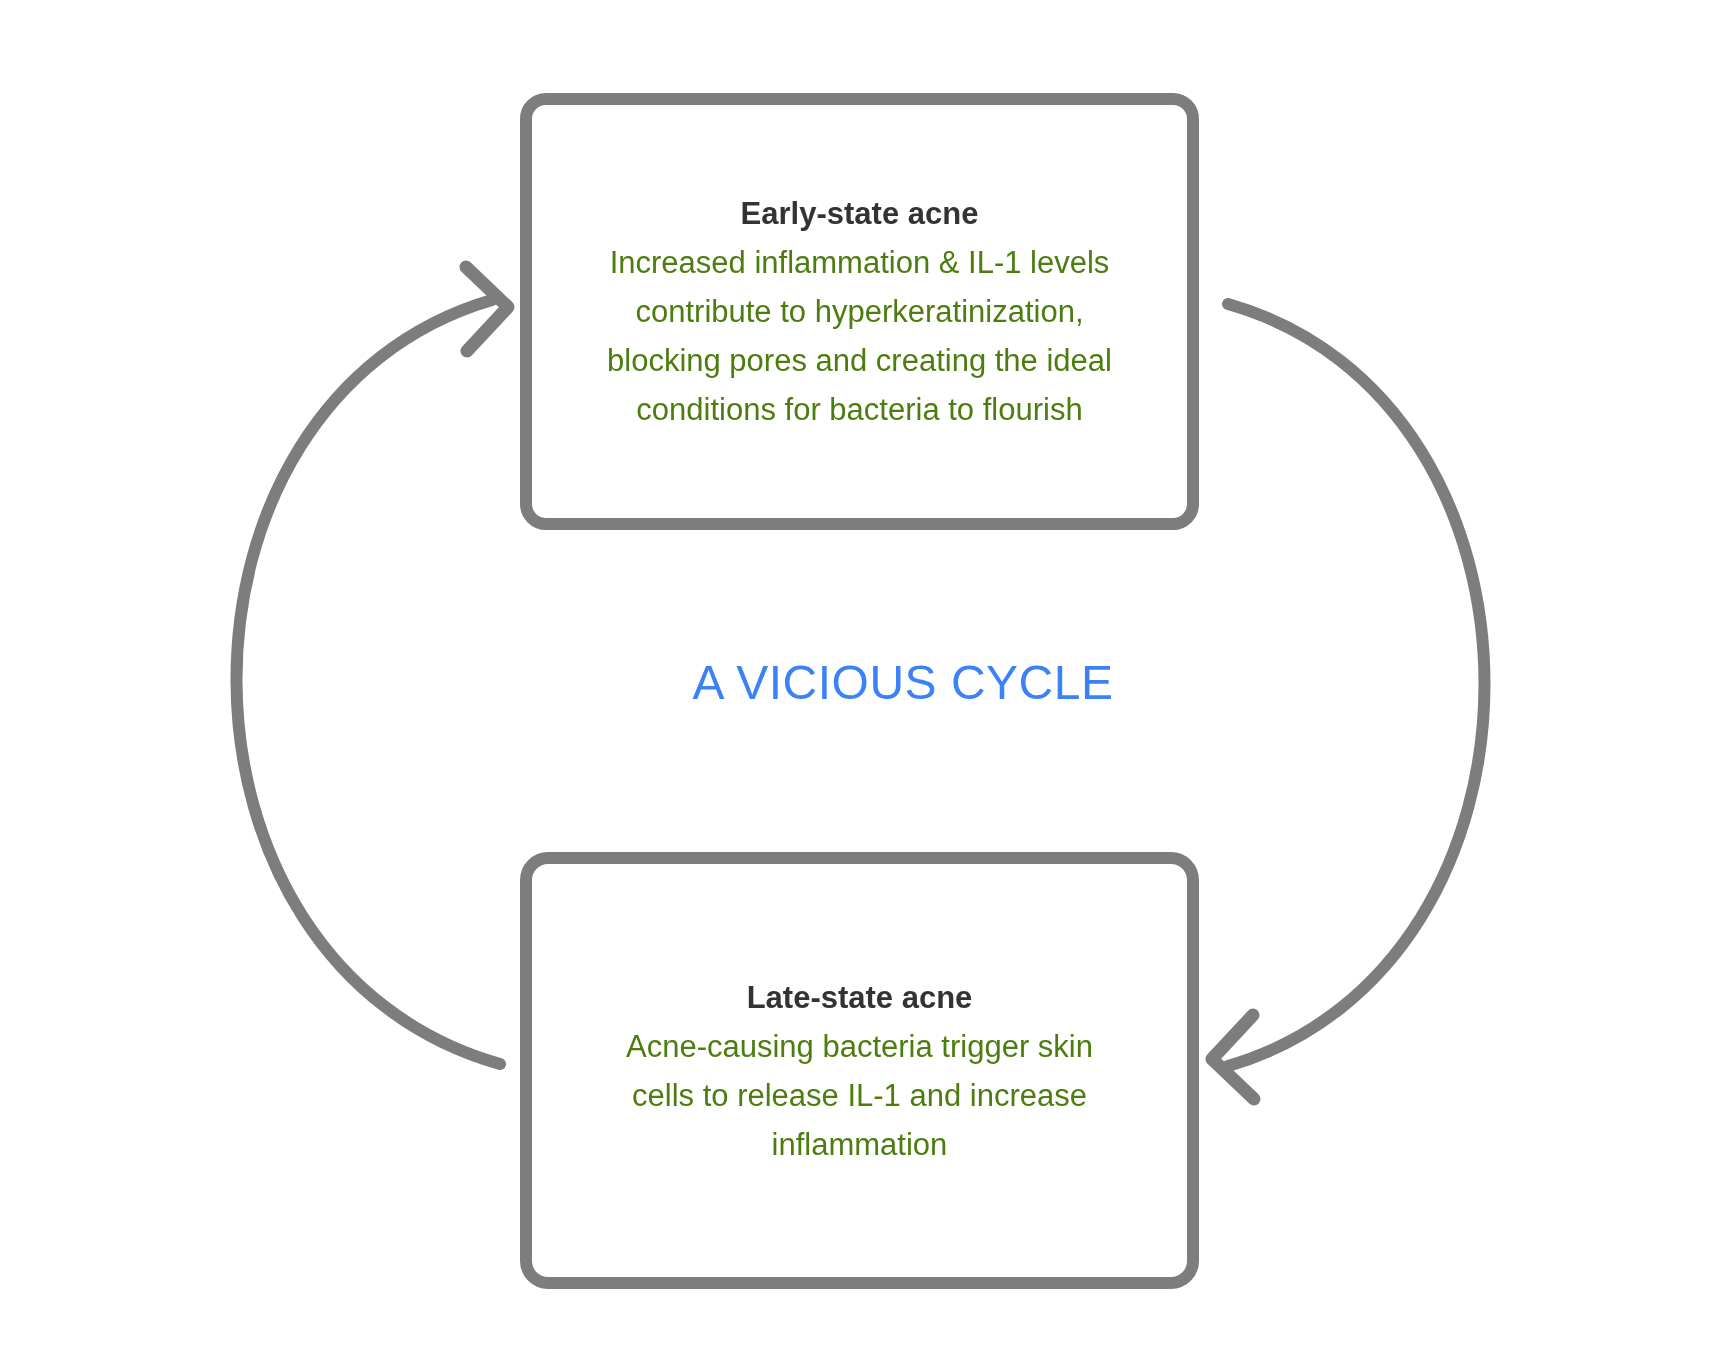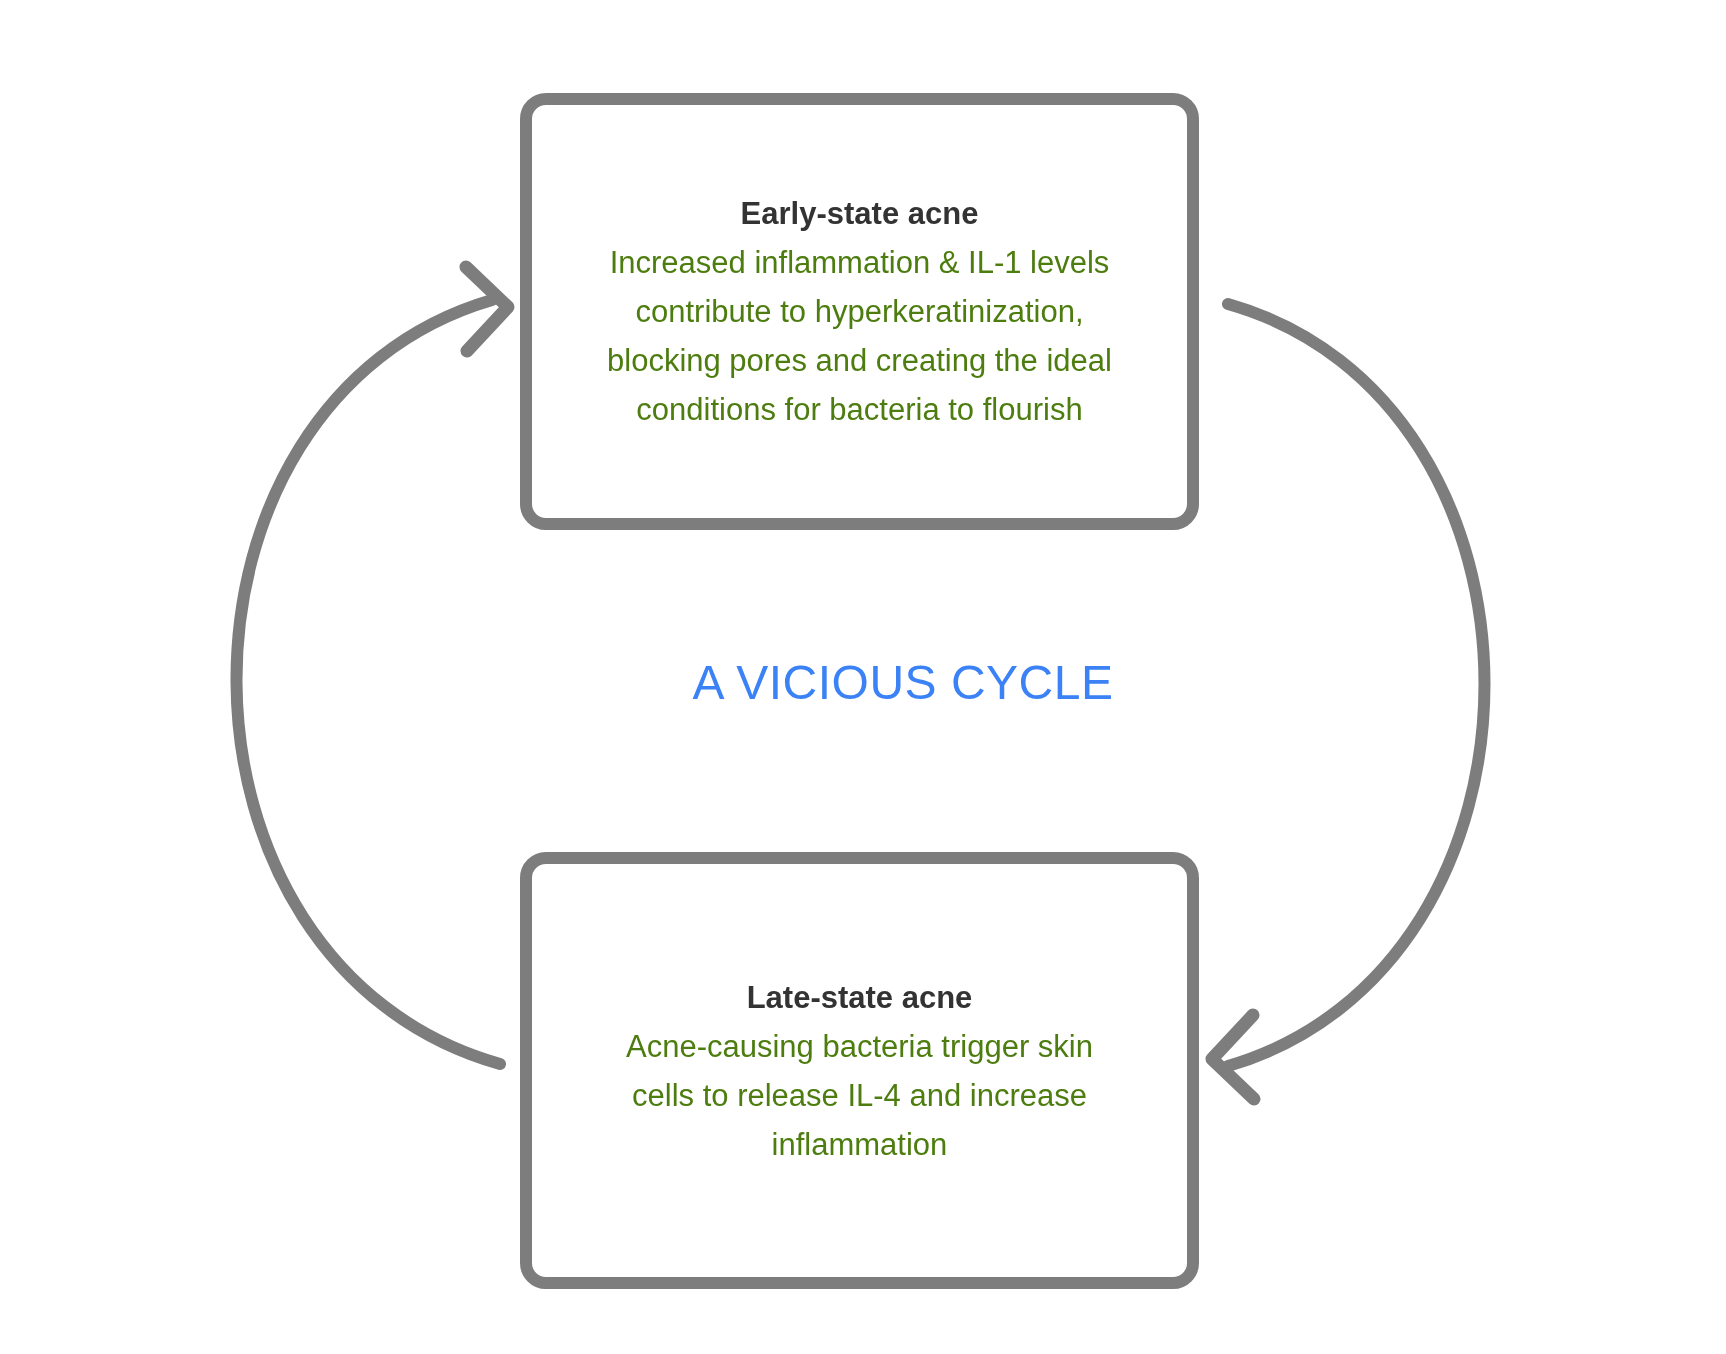--- a/index.html
+++ b/index.html
@@ -30,21 +30,21 @@
     border: 12px solid #7d7d7d;
     border-radius: 26px;
     background: #ffffff;
     display: flex;
     flex-direction: column;
     align-items: center;
     justify-content: center;
     text-align: center;
   }
   .cycle-box.early { top: 93px; }
-  .cycle-box.late  { top: 852px; }
+  .cycle-box.late  { top: 852px; border-radius: 28px; }
   .box-heading {
     font-size: 31px;
     font-weight: 700;
     color: #333333;
     line-height: 49px;
     white-space: pre-line;
   }
   .box-body {
     font-size: 31px;
     font-weight: 400;
@@ -88,15 +88,15 @@
 contribute to hyperkeratinization,
 blocking pores and creating the ideal
 conditions for bacteria to flourish</div>
 </div>
 
 <div class="diagram-title">A VICIOUS CYCLE</div>
 
 <div class="cycle-box late">
   <div class="box-heading">Late-state acne</div>
   <div class="box-body">Acne-causing bacteria trigger skin
-cells to release IL-4 and increase
+cells to release IL-1 and increase
 inflammation</div>
 </div>
 
 </body></html>

